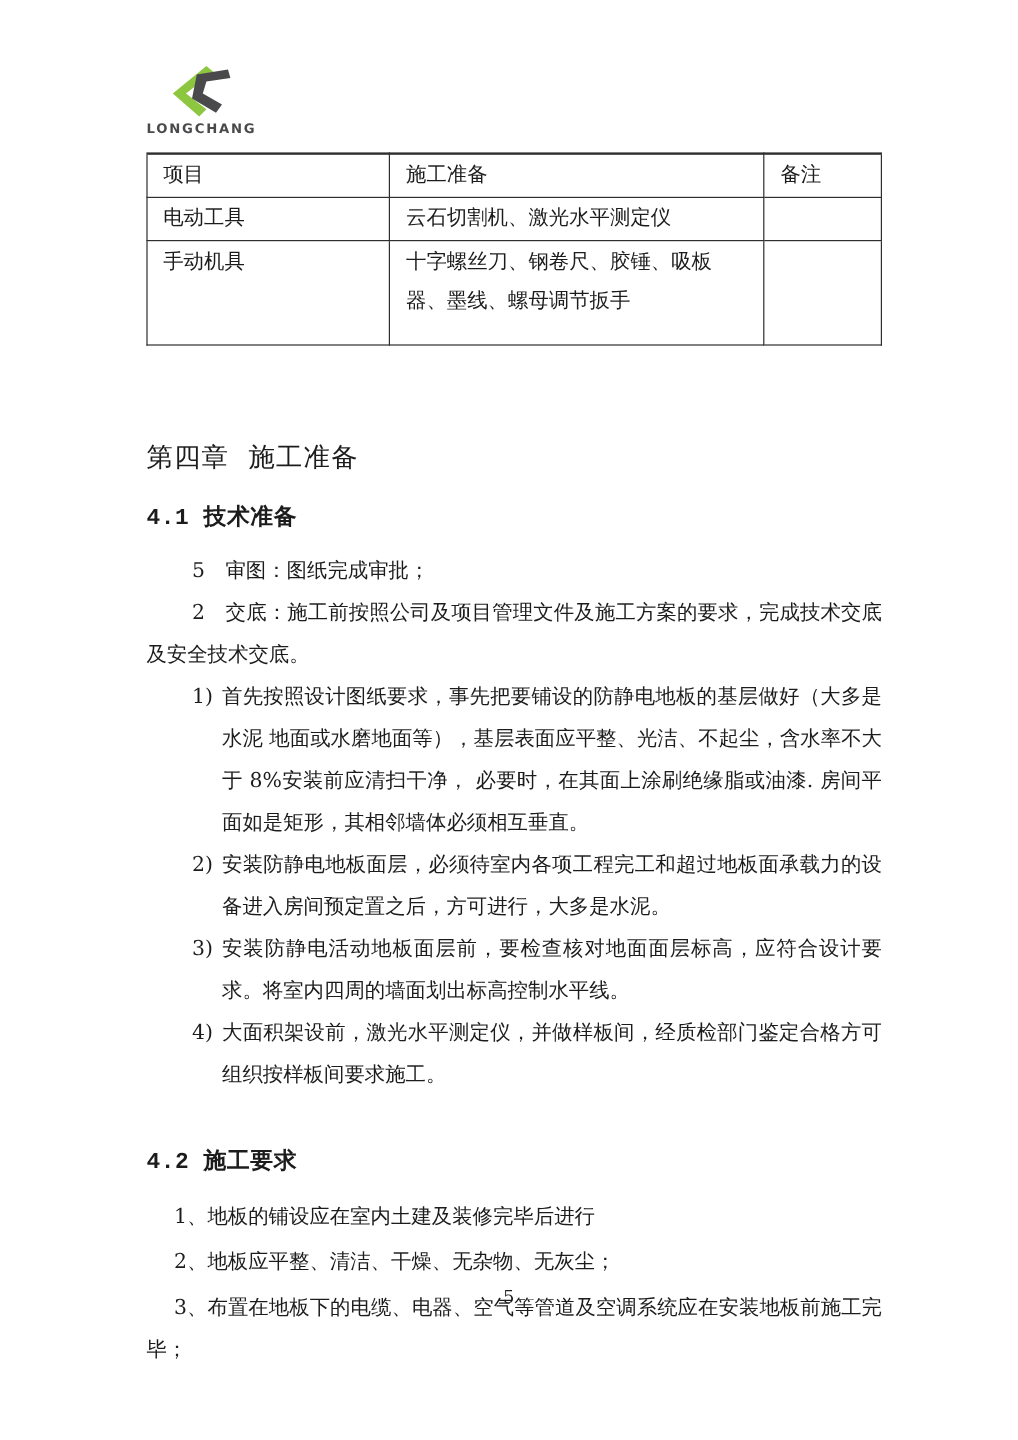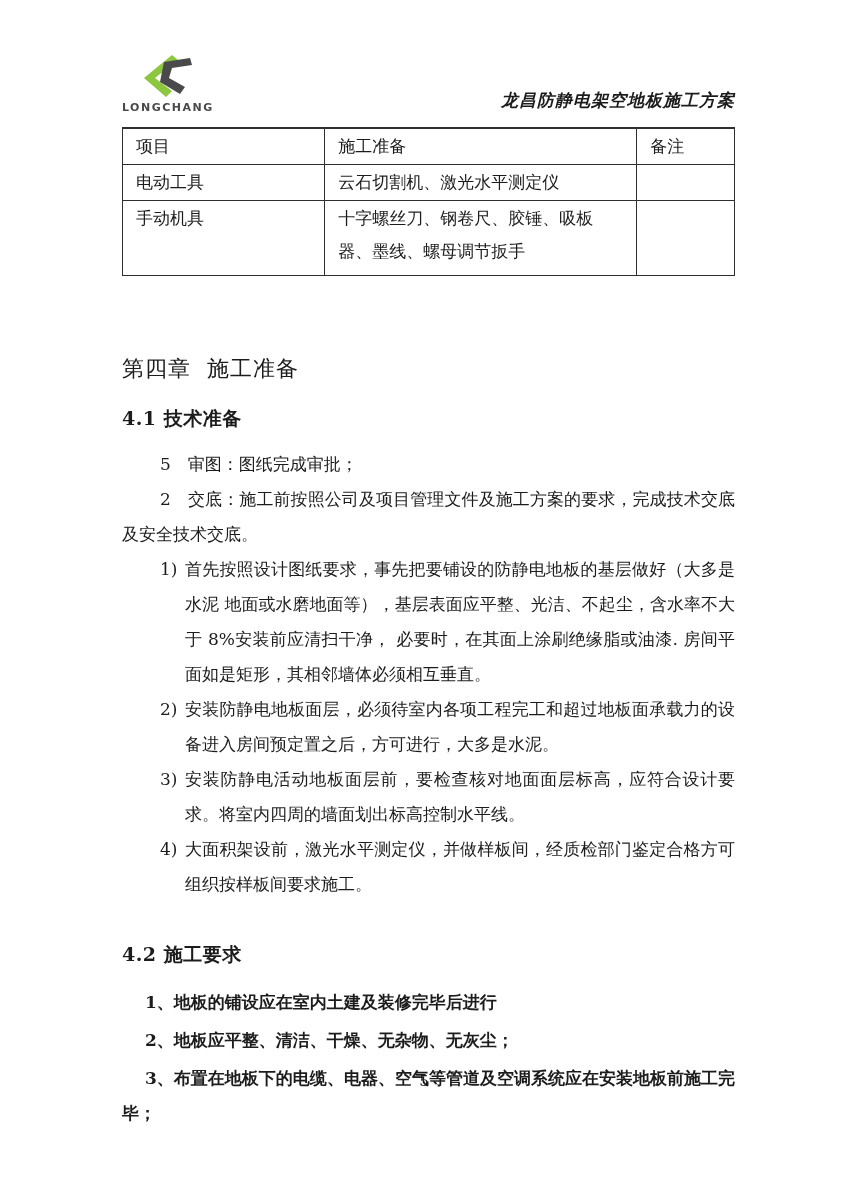--- a/index.html
+++ b/index.html
@@ -63,38 +63,39 @@
   }
   table.equip th, table.equip td {
     border: 1px solid #2f2f2f;
     font-weight: normal;
     text-align: left;
     vertical-align: top;
     padding: 2px 10px 2px 13px;
     line-height: 31px;
     margin-top: 20px;
   }
-  table.equip td.tools-cell { line-height: 33px; padding-top: 1px; padding-bottom: 7px; }
+  table.equip td.tools-cell { line-height: 33px; padding-top: 1px; padding-bottom: 19px; }
   col.c1 { width: 201px; }
   col.c2 { width: 310px; }
   col.c3 { width: 97px; }
   
   h1.chapter {
     text-align: left;
     font-size: 22px;
     font-weight: normal;
     margin: 78px 0 0 0;
     word-spacing: 8px;
     letter-spacing: 1px;
   }
   h2.sec {
     font-size: 19px;
     font-weight: bold;
     margin: 40px 0 0 0;
     letter-spacing: 0.5px;
+    font-family: Liberation Mono, monospace;
   }
   h2.sec.first { margin-top: 22px; }
   
   .bodytext { font-size: 17px; line-height: 35px; text-align: justify; }
   p.p-num {
     margin: 0;
     text-indent: 38px;
   }
   p.p-num.first { margin-top: 15px; }
   .li {
@@ -103,21 +104,20 @@
     margin: 0;
   }
   .li .marker {
     position: absolute;
     left: 38px;
     top: 0;
   }
   p.req {
     margin: 3px 0 0 0;
     text-indent: 23px;
-    font-weight: bold;
   }
   p.req.first { margin-top: 17px; }
   
   .page-footer {
     position: absolute;
     left: 0;
     top: 1072px;
     width: 848px;
     text-align: center;
     font-size: 15px;
@@ -129,21 +129,20 @@
 <div class="page">
 
   <div class="page-header">
     <div class="logo-block">
       <svg class="logo-mark" viewBox="0 0 66 44">
         <path d="M36 1 L8 24 L30 43 L36 37 L19 24 L42 6 Z" fill="#8dc63f"></path>
         <path d="M54 4 L28 8 L24 28 L44 40 L49 33 L33 24 L36 14 L56 11 Z" fill="#4a4a4d"></path>
       </svg>
       <div class="logo-text">LONGCHANG</div>
     </div>
-    <div class="doc-title">龙昌防静电架空地板施工方案</div>
   </div>
 
   <table class="equip">
     <colgroup>
         <col class="c1">
         <col class="c2">
         <col class="c3">
       </colgroup>
     <tbody>
         <tr>

